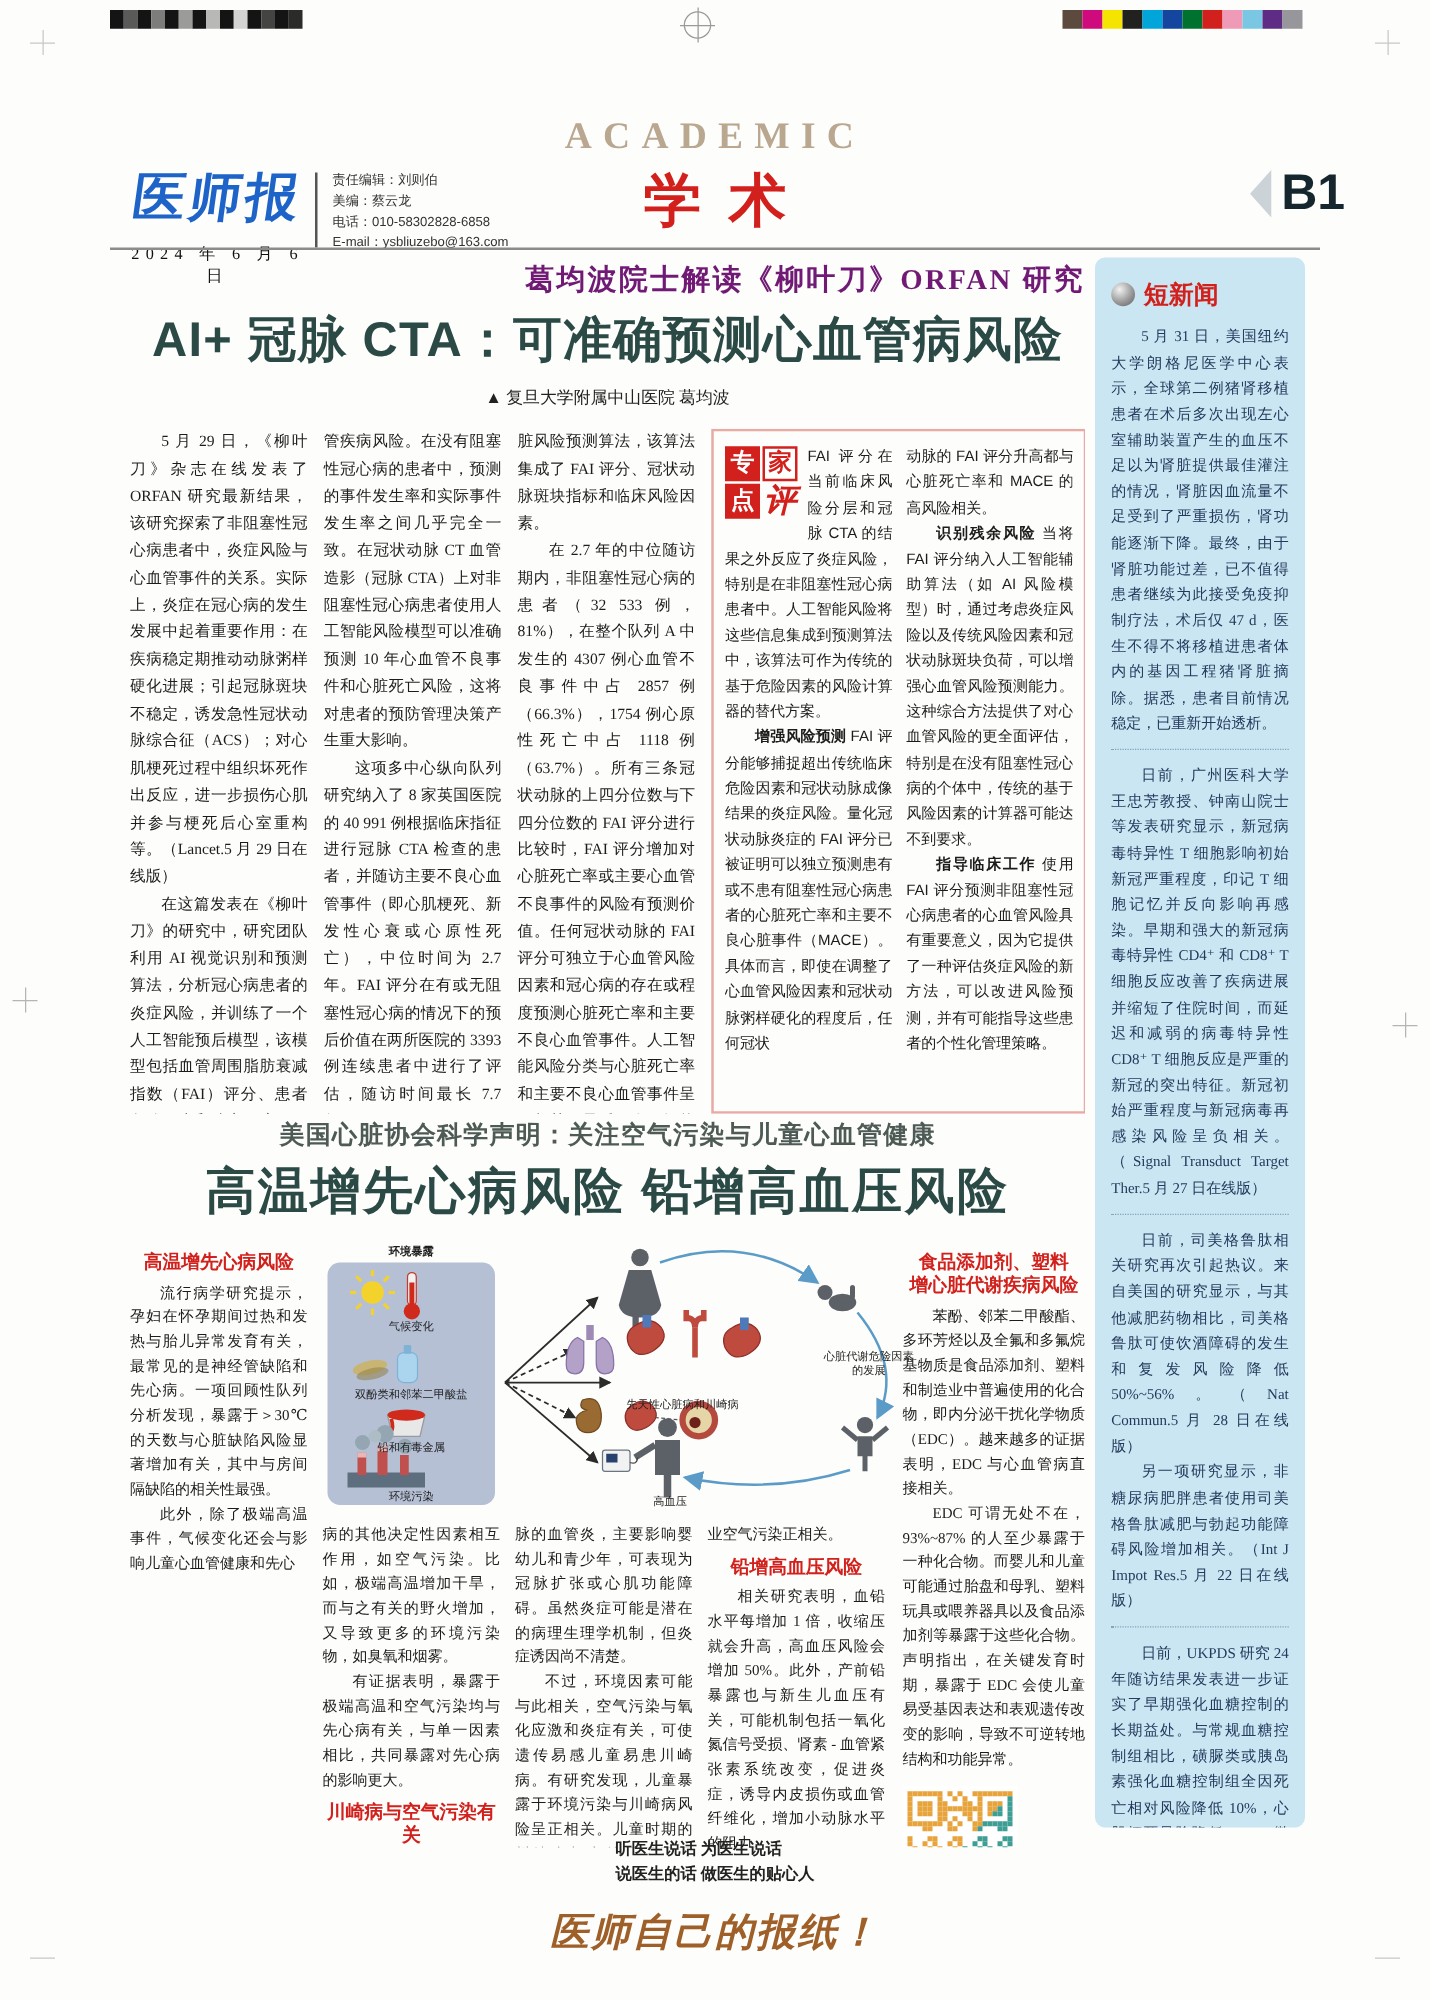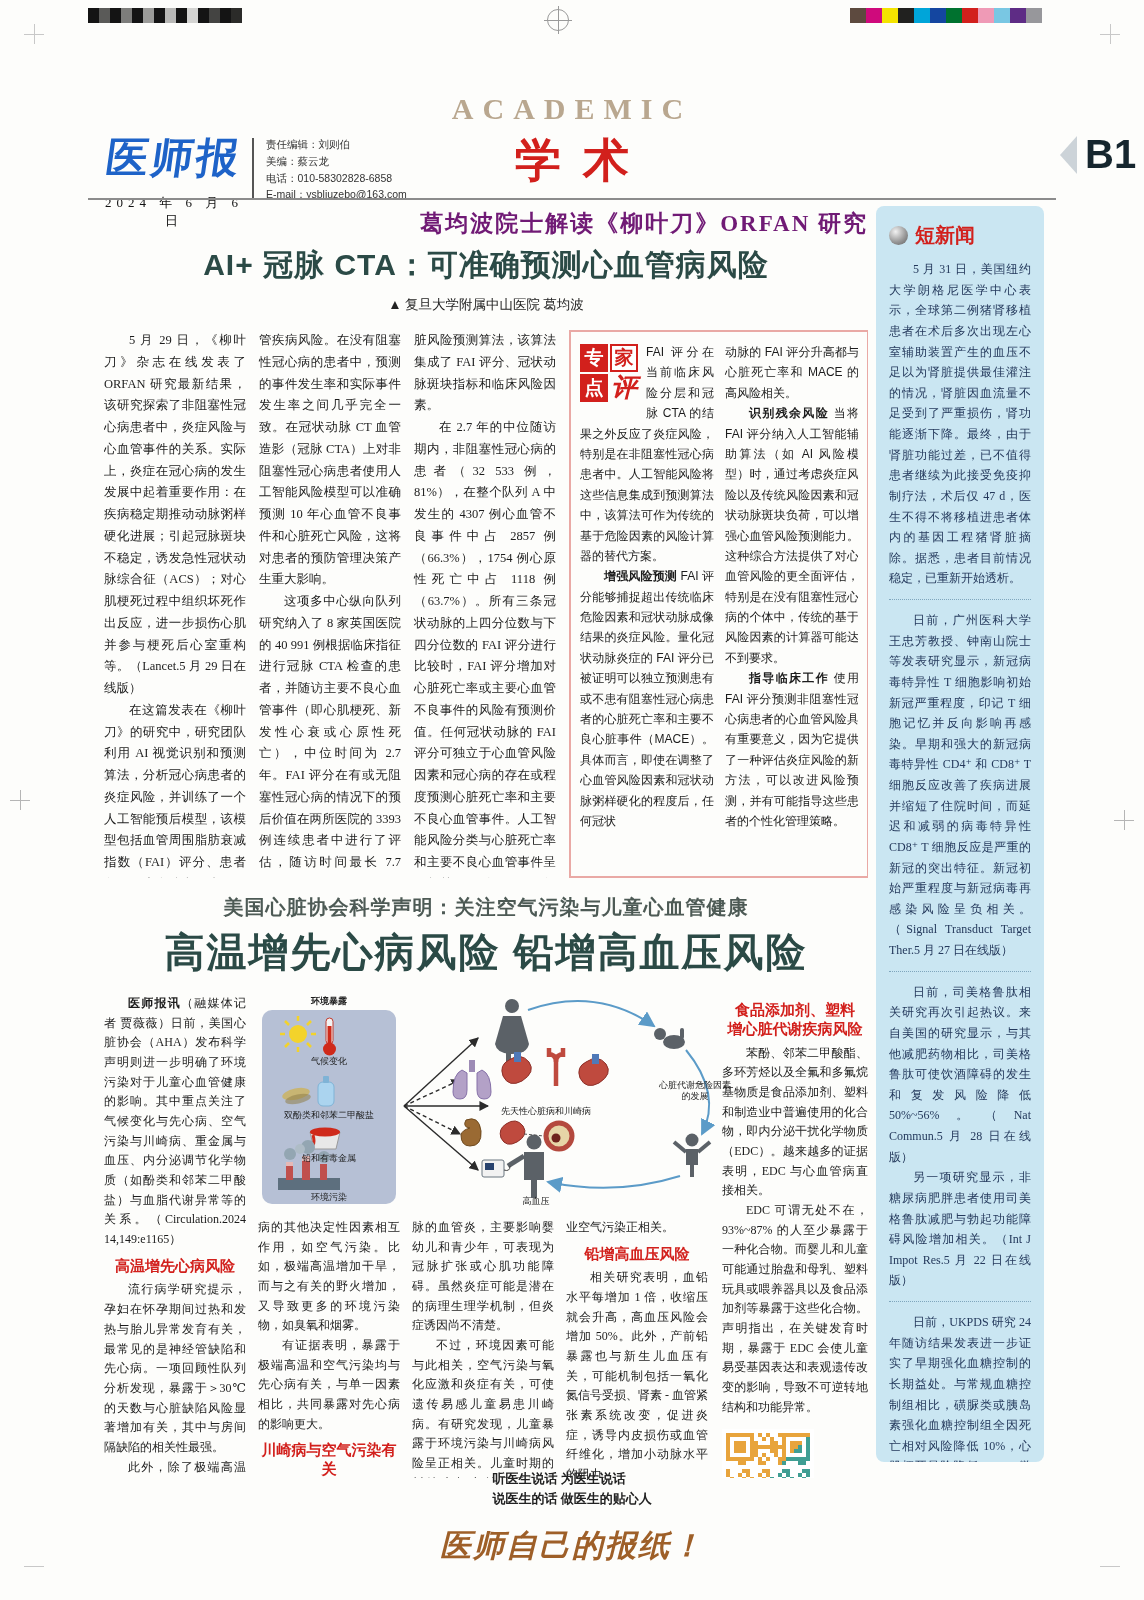--- a/index.html
+++ b/index.html
@@ -31,21 +31,21 @@
   .mdate{font-size:13px;letter-spacing:5px;margin-top:8px;color:#111;}
   .staff{font-size:10.5px;line-height:1.6;color:#333;}
   .vdiv{width:2px;background:#555;}
   .academic{font-size:30px;letter-spacing:9px;color:var(--academic_tan);font-weight:bold;text-align:center;}
   .xueshu{font-size:46px;font-weight:bold;letter-spacing:22px;color:var(--accent_red);text-align:center;text-indent:22px;}
   .pageno{font-size:40px;font-weight:bold;color:#16262e;}
   .chev{width:0;height:0;border-top:19px solid transparent;border-bottom:19px solid transparent;border-right:17px solid #ccd3d8;margin-right:8px;}
   .hrule{height:2px;background:#8c8c8c;}
   
   .kicker1{font-size:23px;letter-spacing:2px;color:#701a75;text-align:right;font-weight:bold;}
-  .headline1{font-size:30px;font-weight:bold;color:var(--headline_teal);text-align:center;margin-top:6px;letter-spacing:1px;}
+  .headline1{font-size:39px;font-weight:bold;color:var(--headline_teal);text-align:center;margin-top:6px;letter-spacing:1px;}
   .byline{font-size:13.5px;text-align:center;margin-top:10px;color:#222;}
   .cols{display:flex;gap:13px;margin-top:16px;height:548px;overflow:hidden;}
   .col{width:142px;flex:none;font-size:12.5px;line-height:1.74;text-align:justify;}
   .col p,.xcol p{margin:0;}
   .ind{text-indent:2em;}
   .xbox{width:300px;flex:none;border:2px solid var(--box_border);padding:10px 9px;}
   .xcols{display:flex;gap:11px;height:100%;overflow:hidden;}
   .xcol{width:134px;flex:none;font-family:"Liberation Sans","DejaVu Sans",sans-serif;font-size:12px;line-height:1.7;text-align:justify;}
   .xlead{font-weight:bold;}
   .badge{float:left;width:60px;display:grid;grid-template-columns:28px 28px;grid-gap:2px;margin:2px 6px 4px 0;}
@@ -136,21 +136,21 @@
     </div>
     <div class="abs vdiv" style="left:252px;top:138px;height:60px;"></div>
     <div class="abs staff sans" style="left:266px;top:136px;">
       <div>责任编辑：刘则伯</div>
       <div>美编：蔡云龙</div>
       <div>电话：010-58302828-6858</div>
       <div>E-mail：ysbliuzebo@163.com</div>
     </div>
     <div class="abs academic" style="left:372px;top:92px;width:400px;">ACADEMIC</div>
     <div class="abs xueshu" style="left:372px;top:130px;width:400px;">学术</div>
-    <div class="abs" style="left:1060px;top:132px;display:flex;align-items:center;">
+    <div class="abs" style="left:1000px;top:132px;display:flex;align-items:center;">
       <div class="chev"></div>
       <div class="pageno sans">B1</div>
     </div>
     <div class="abs hrule" style="left:88px;top:198px;width:968px;"></div>
   </header>
 
   <section class="abs" style="left:104px;top:208px;width:764px;">
     <div class="kicker1">葛均波院士解读《柳叶刀》ORFAN 研究</div>
     <div class="headline1 sans">AI+ 冠脉 CTA：可准确预测心血管病风险</div>
     <div class="byline">▲ 复旦大学附属中山医院  葛均波</div>
@@ -212,21 +212,20 @@
       <p class="ind">日前，UKPDS 研究 24 年随访结果发表进一步证实了早期强化血糖控制的长期益处。与常规血糖控制组相比，磺脲类或胰岛素强化血糖控制组全因死亡相对风险降低 10%，心肌梗死风险降低 17%，微血管疾病风险降低 26%。（Lancet.5 月 17 日在线版）</p>
     </div>
   </aside>
 
   <section class="abs" style="left:104px;top:894px;width:764px;">
     <div class="kicker2">美国心脏协会科学声明：关注空气污染与儿童心血管健康</div>
     <div class="headline2 sans">高温增先心病风险  铅增高血压风险</div>
     <div class="a2body">
 
       <div class="a2col" style="left:0;top:0;height:484px;">
-        <p class="ind"><span class="lead-b">医师报讯</span><span>（融媒体记者 贾薇薇）日前，美国心脏协会（AHA）发布科学声明则进一步明确了环境污染对于儿童心血管健康的影响。其中重点关注了气候变化与先心病、空气污染与川崎病、重金属与血压、内分泌调节化学物质（如酚类和邻苯二甲酸盐）与血脂代谢异常等的关系。（Circulation.2024 14,149:e1165）</span></p>
         <div class="subhead">高温增先心病风险</div>
         <p class="ind">流行病学研究提示，孕妇在怀孕期间过热和发热与胎儿异常发育有关，最常见的是神经管缺陷和先心病。一项回顾性队列分析发现，暴露于＞30℃的天数与心脏缺陷风险显著增加有关，其中与房间隔缺陷的相关性最强。</p>
         <p class="ind">此外，除了极端高温事件，气候变化还会与影响儿童心血管健康和先心</p>
       </div>
 
       <div class="info">
         <svg viewBox="0 0 482 214" width="482" height="214">
           <defs>
             <marker id="ahk" viewBox="0 0 8 8" refX="7" refY="4" markerWidth="7" markerHeight="7" orient="auto">
                 <path d="M0,0L8,4L0,8Z" fill="#2b2b2b"></path>
@@ -344,21 +343,21 @@
             <path d="M272,16 Q340,-8 398,32" marker-end="url(#ahb)"></path>
             <path d="M430,56 Q466,100 446,140" marker-end="url(#ahb)"></path>
             <path d="M424,182 Q360,202 292,188" marker-end="url(#ahb)"></path>
           </g>
         </svg>
         <div class="ilabel" style="left:6px;top:2px;width:134px;font-weight:bold;">环境暴露</div>
         <div class="ilabel" style="left:8px;top:62px;width:130px;">气候变化</div>
         <div class="ilabel" style="left:8px;top:116px;width:130px;">双酚类和邻苯二甲酸盐</div>
         <div class="ilabel" style="left:8px;top:159px;width:130px;">铅和有毒金属</div>
         <div class="ilabel" style="left:8px;top:198px;width:130px;">环境污染</div>
-        <div class="ilabel" style="left:206px;top:112px;width:168px;">先天性心脏病和川崎病</div>
+        <div class="ilabel" style="left:206px;top:124px;width:168px;">先天性心脏病和川崎病</div>
         <div class="ilabel" style="left:398px;top:86px;width:82px;">心脏代谢危险因素 的发展</div>
         <div class="ilabel" style="left:252px;top:202px;width:56px;">高血压</div>
       </div>
 
       <div class="a2col" style="left:154px;top:224px;height:260px;">
         <p>病的其他决定性因素相互作用，如空气污染。比如，极端高温增加干旱，而与之有关的野火增加，又导致更多的环境污染物，如臭氧和烟雾。</p>
         <p class="ind">有证据表明，暴露于极端高温和空气污染均与先心病有关，与单一因素相比，共同暴露对先心病的影响更大。</p>
         <div class="subhead">川崎病与空气污染有关</div>
 
       </div>

